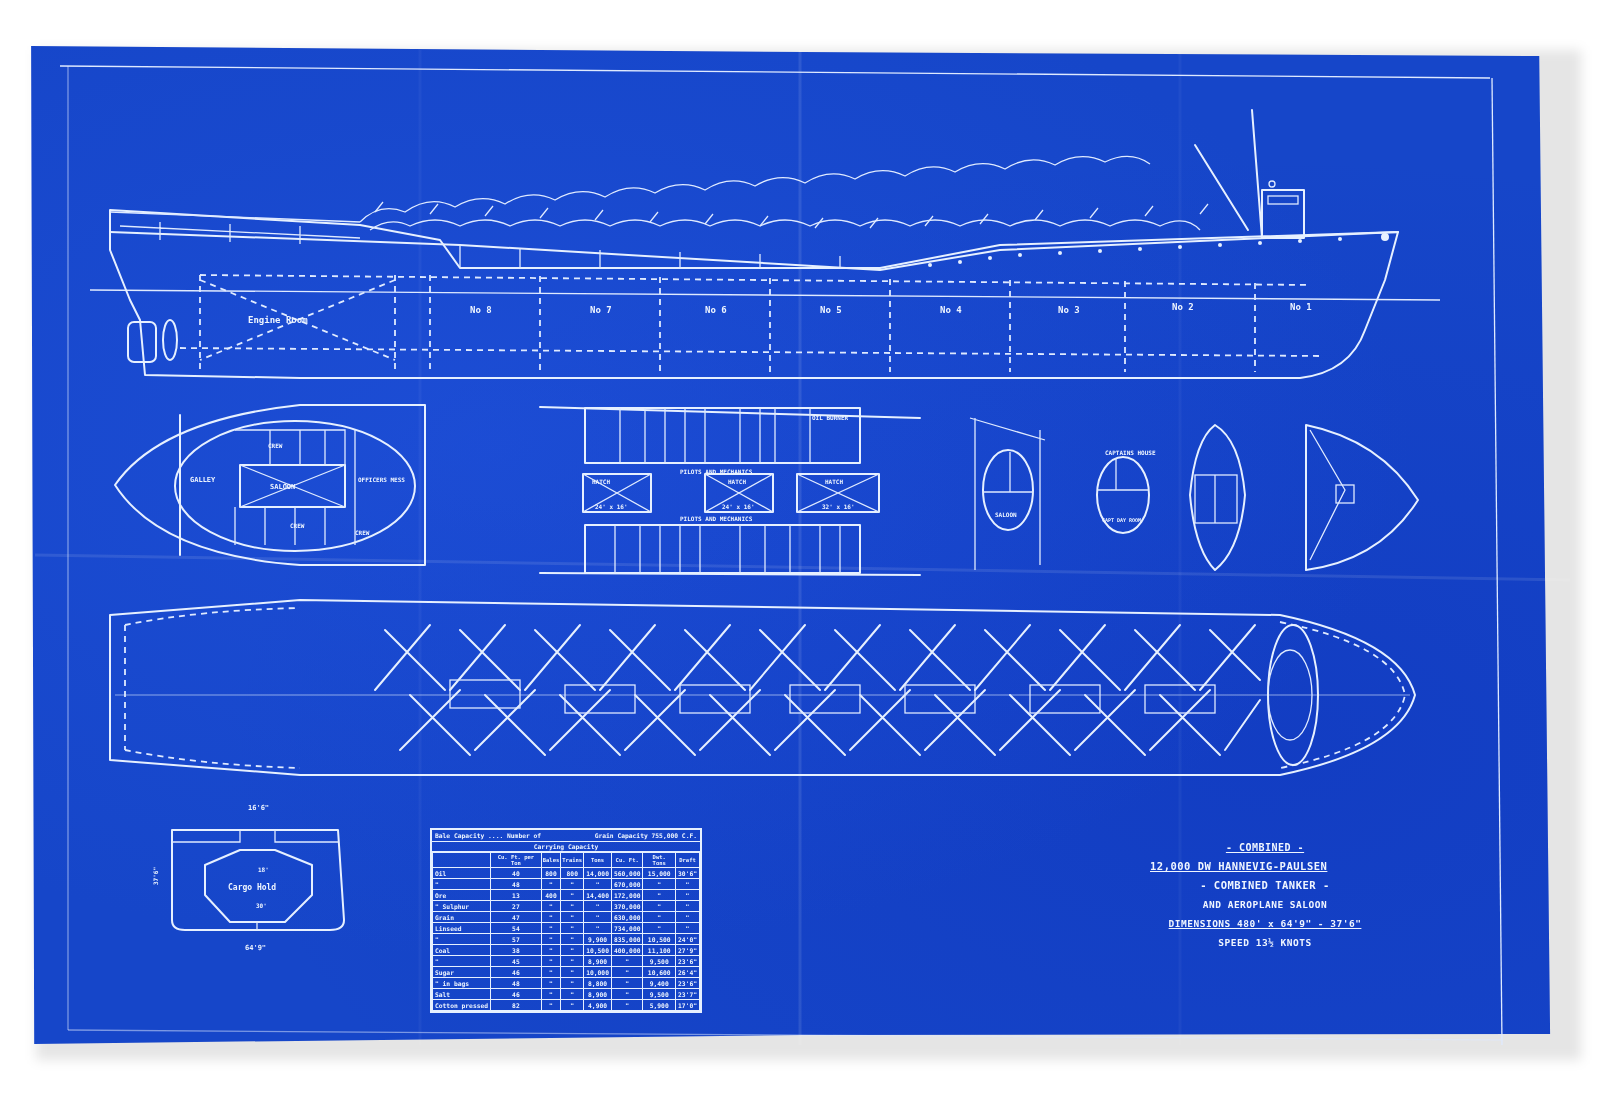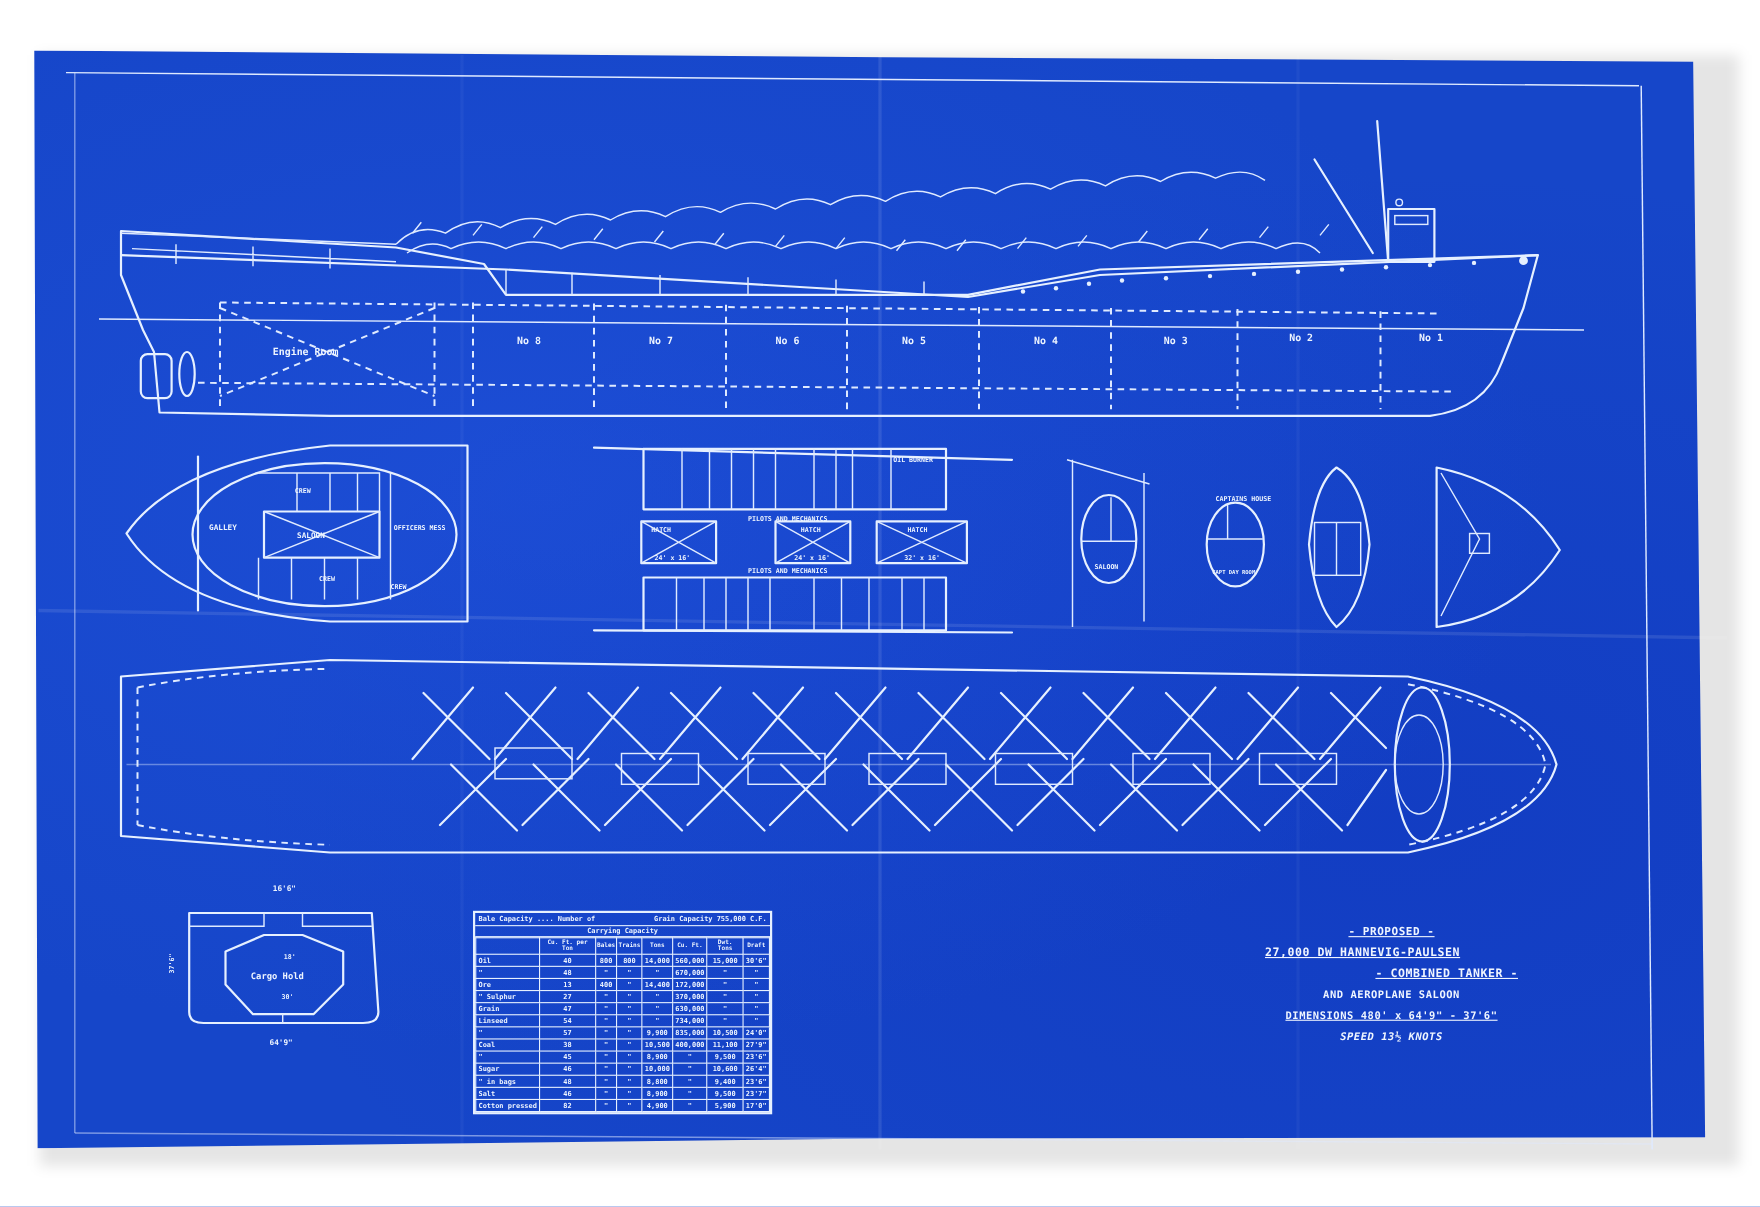--- a/index.html
+++ b/index.html
@@ -371,19 +371,19 @@
           <td style="border: 1px solid rgb(230, 240, 255); padding: 0px 2px; height: 10px; white-space: nowrap; text-align: center;">4,900</td>
           <td style="border: 1px solid rgb(230, 240, 255); padding: 0px 2px; height: 10px; white-space: nowrap; text-align: center;">"</td>
           <td style="border: 1px solid rgb(230, 240, 255); padding: 0px 2px; height: 10px; white-space: nowrap; text-align: center;">5,900</td>
           <td style="border: 1px solid rgb(230, 240, 255); padding: 0px 2px; height: 10px; white-space: nowrap; text-align: center;">17'0"</td>
         </tr>
       </tbody>
   </table>
 </div>
 
 <div style="position:absolute;left:1150px;top:838px;width:230px;color:#f0f6ff;font-family:'DejaVu Sans Mono',monospace;font-weight:bold;text-align:center;line-height:19px;letter-spacing:0.5px;">
-  <div style="font-size:10px;text-decoration:underline;">- PROPOSED -</div>
-  <div style="font-size:10.5px;text-decoration:underline;text-align:left;">27,000 DW HANNEVIG-PAULSEN</div>
-  <div style="font-size:10.5px;text-decoration:underline;text-align:right;">- COMBINED TANKER -</div>
+  <div style="font-size:10px;text-decoration:underline;">- COMBINED -</div>
+  <div style="font-size:10.5px;text-decoration:underline;text-align:left;">12,000 DW HANNEVIG-PAULSEN</div>
+  <div style="font-size:10.5px;">- COMBINED TANKER -</div>
   <div style="font-size:9.5px;">AND AEROPLANE SALOON</div>
   <div style="font-size:9.5px;text-decoration:underline;">DIMENSIONS 480' x 64'9" - 37'6"</div>
-  <div style="font-size:9.5px;font-style:italic;">SPEED 13½ KNOTS</div>
+  <div style="font-size:9.5px;">SPEED 13½ KNOTS</div>
 </div>
 
 </body></html>

